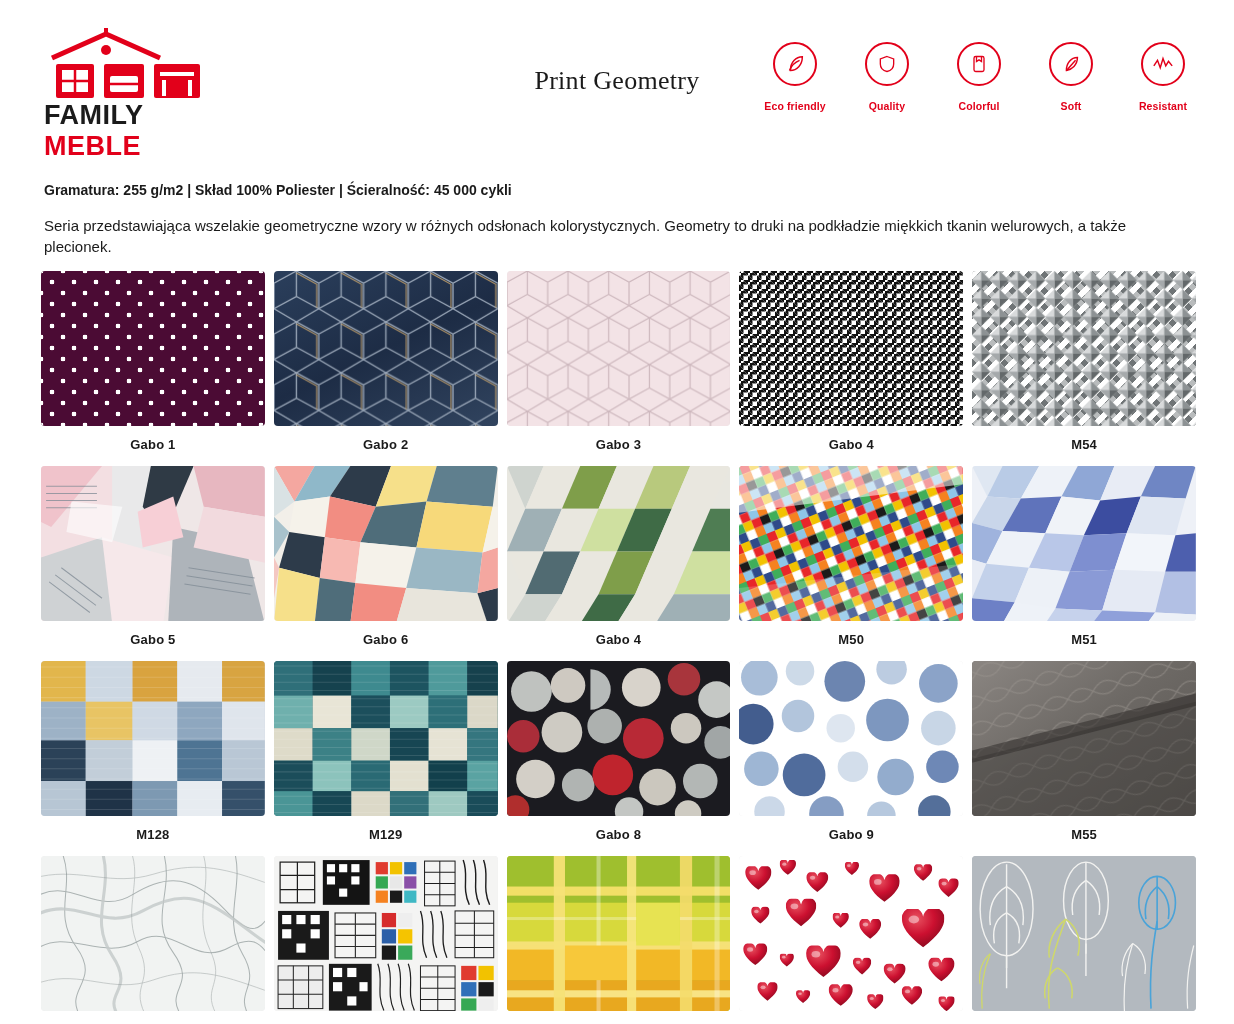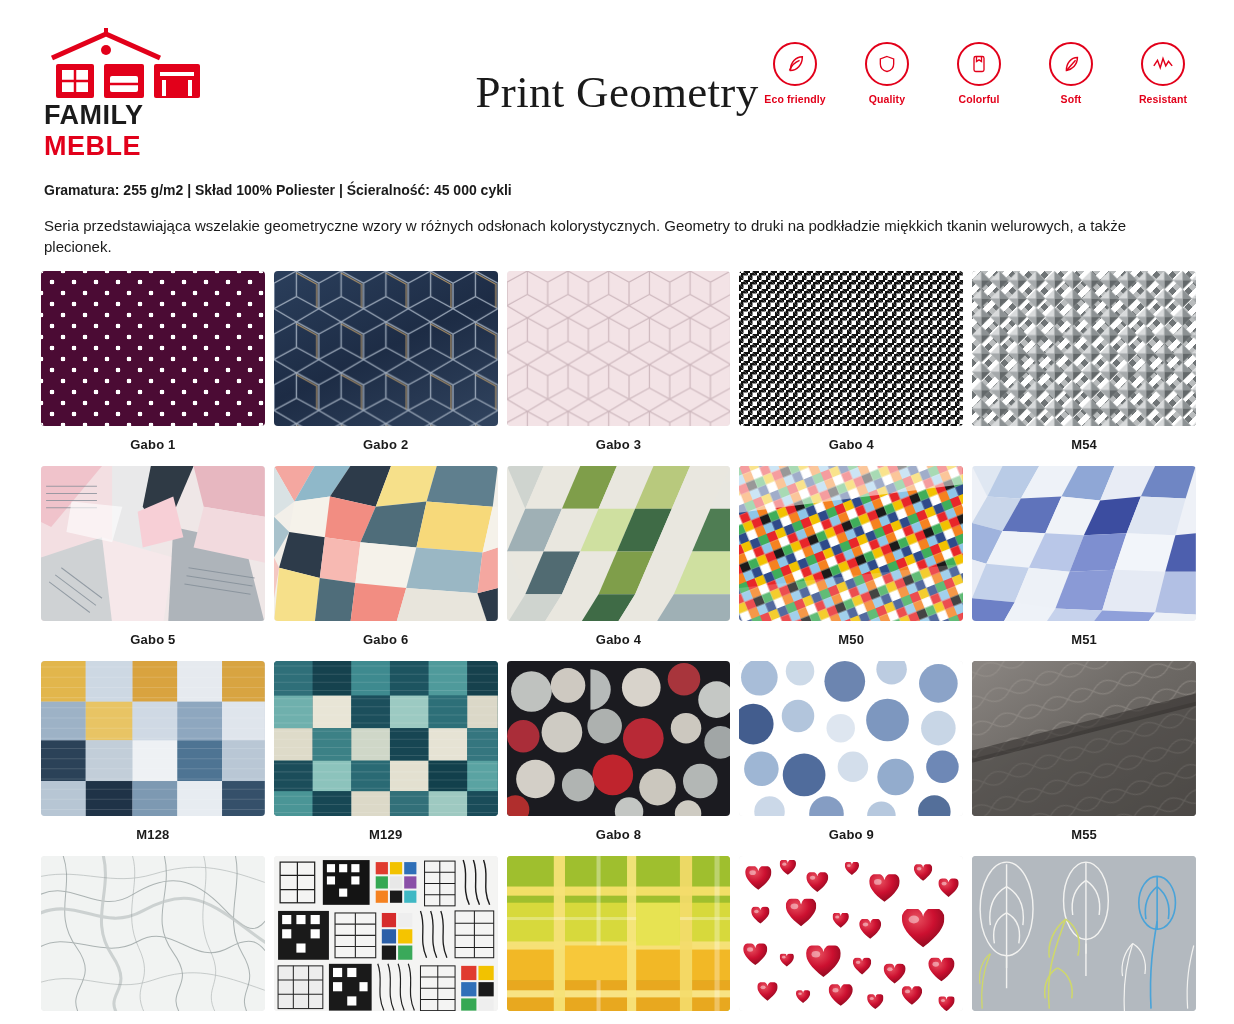--- a/index.html
+++ b/index.html
@@ -46,21 +46,21 @@
   .logo-text .fam { color: #1b1b1b; }
   .logo-text .meb { color: #e2001a; }
 
   .title {
     position: absolute;
     left: 0;
     right: 0;
     top: 66px;
     text-align: center;
     font-family: "Liberation Serif", serif;
-    font-size: 45px;
+    font-size: 26px;
     color: #1a1a1a;
     letter-spacing: 0.3px;
   }
 
   .badges {
     position: absolute;
     right: 36px;
     top: 42px;
     display: flex;
     gap: 22px;
@@ -74,21 +74,21 @@
     height: 44px;
     margin: 0 auto;
     border: 2px solid #e2001a;
     border-radius: 50%;
     display: flex;
     align-items: center;
     justify-content: center;
     box-sizing: border-box;
   }
   .badge-label {
-    margin-top: 7px;
+    margin-top: 14px;
     font-size: 10.5px;
     font-weight: bold;
     color: #e2001a;
     letter-spacing: 0.1px;
   }
 
   
   .desc {
     position: absolute;
     left: 44px;

